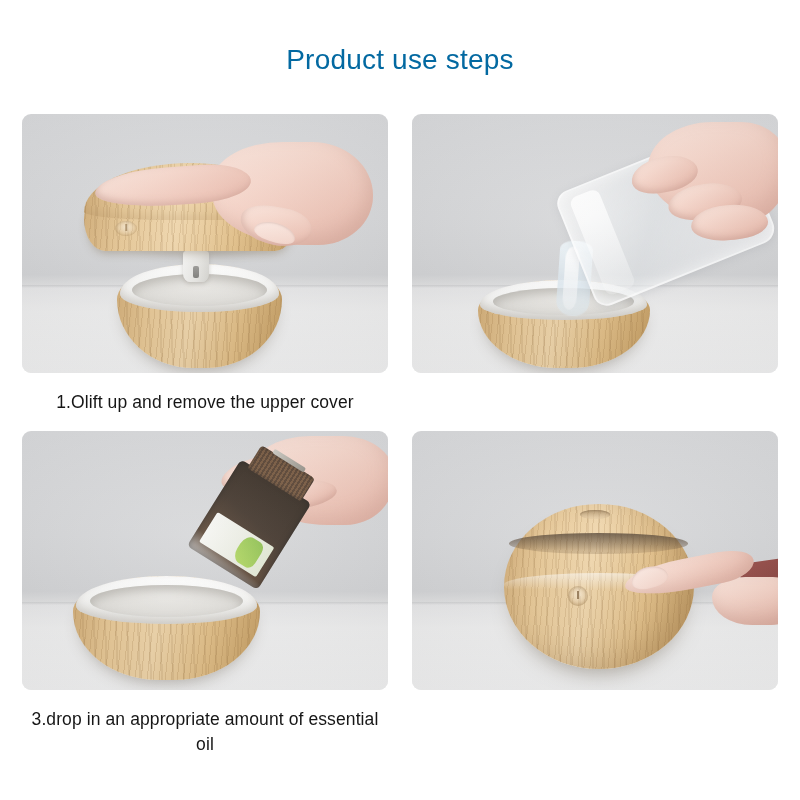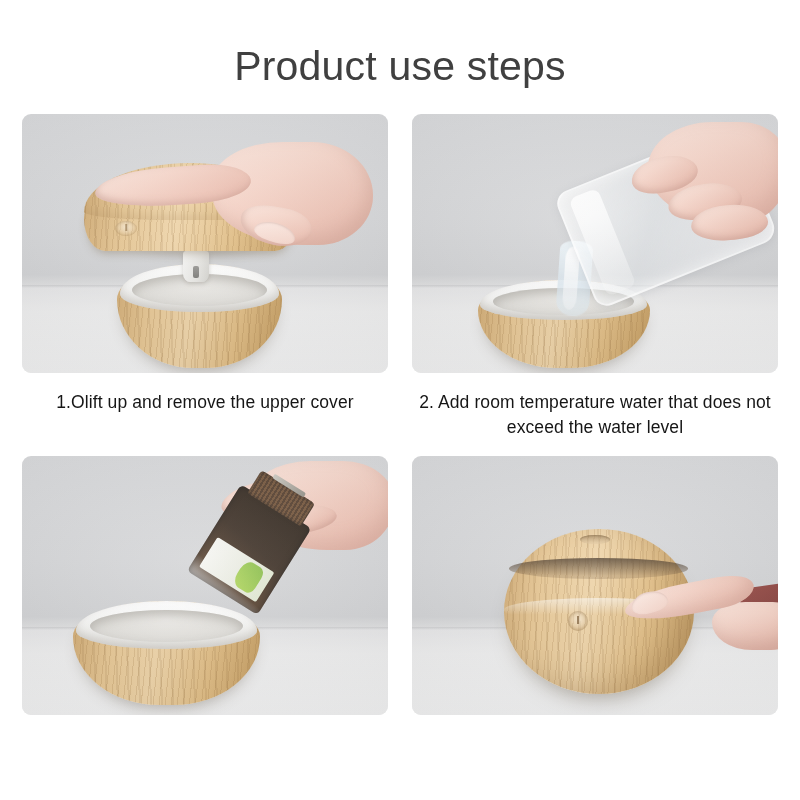--- a/index.html
+++ b/index.html
@@ -15,24 +15,24 @@
     overflow: hidden;
     position: relative;
   }
 
   .page-title {
     position: absolute;
     top: 46px;
     left: 0;
     width: 800px;
     text-align: center;
-    font-size: 41px;
+    font-size: 28px;
     font-weight: 500;
     letter-spacing: 0.2px;
-    color: #404040;
+    color: #0369a1;
     line-height: 1;
   }
 
   .steps-grid {
     position: absolute;
     top: 114px;
     left: 22px;
     width: 756px;
     display: grid;
     grid-template-columns: 366px 366px;
@@ -435,24 +435,20 @@
 
       <div class="hand p2-hand">
         <div class="p2-palm skin"></div>
         <div class="finger p2-f1 skin"></div>
         <div class="finger p2-f2 skin"></div>
         <div class="finger p2-f3 skin"></div>
       </div>
 
       <div class="vignette"></div>
     </div>
-    <div class="caption">
-      <span class="num">2.</span>
-      <span>Add room temperature water that does not exceed the water level</span>
-    </div>
   </div>
 
   <div class="step-cell">
     <div class="photo">
       <div class="surface"></div>
 
       <div class="base p3-base">
         <div class="bowl-outer wood"></div>
         <div class="rim"></div>
         <div class="cavity"></div>
@@ -464,20 +460,23 @@
         <div class="finger p3-f2 skin"></div>
       </div>
 
       <div class="p3-bottle">
         <div class="p3-bottle-body"></div>
         <div class="p3-bottle-label"></div>
         <div class="p3-cap"></div>
       </div>
 
       <div class="vignette"></div>
+    </div>
+    <div class="caption">
+      <span class="num">3.</span><span>drop in an appropriate amount of essential oil</span>
     </div>
   </div>
 
   <div class="step-cell">
     <div class="photo">
       <div class="surface"></div>
 
       <div class="p4-ball wood"></div>
       <div class="p4-dark"></div>
       <div class="p4-vent"></div>

